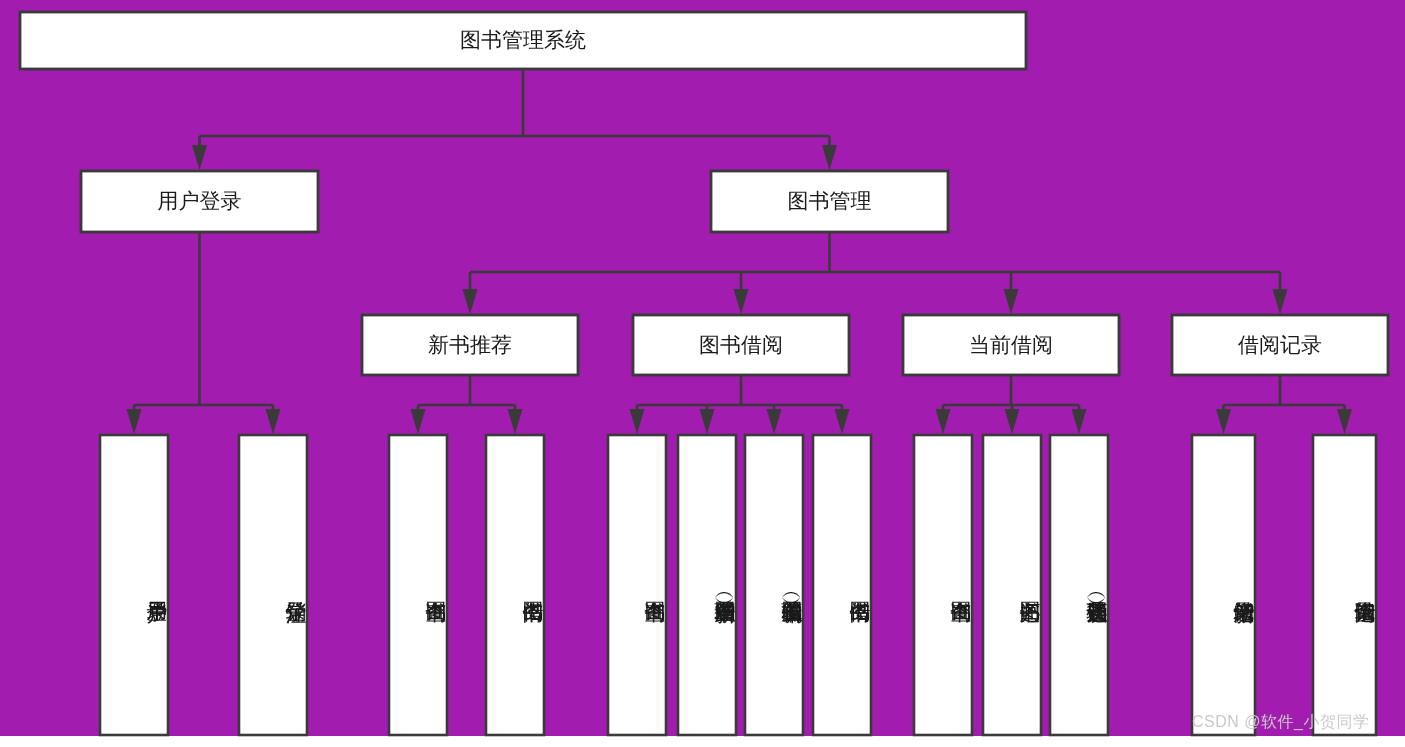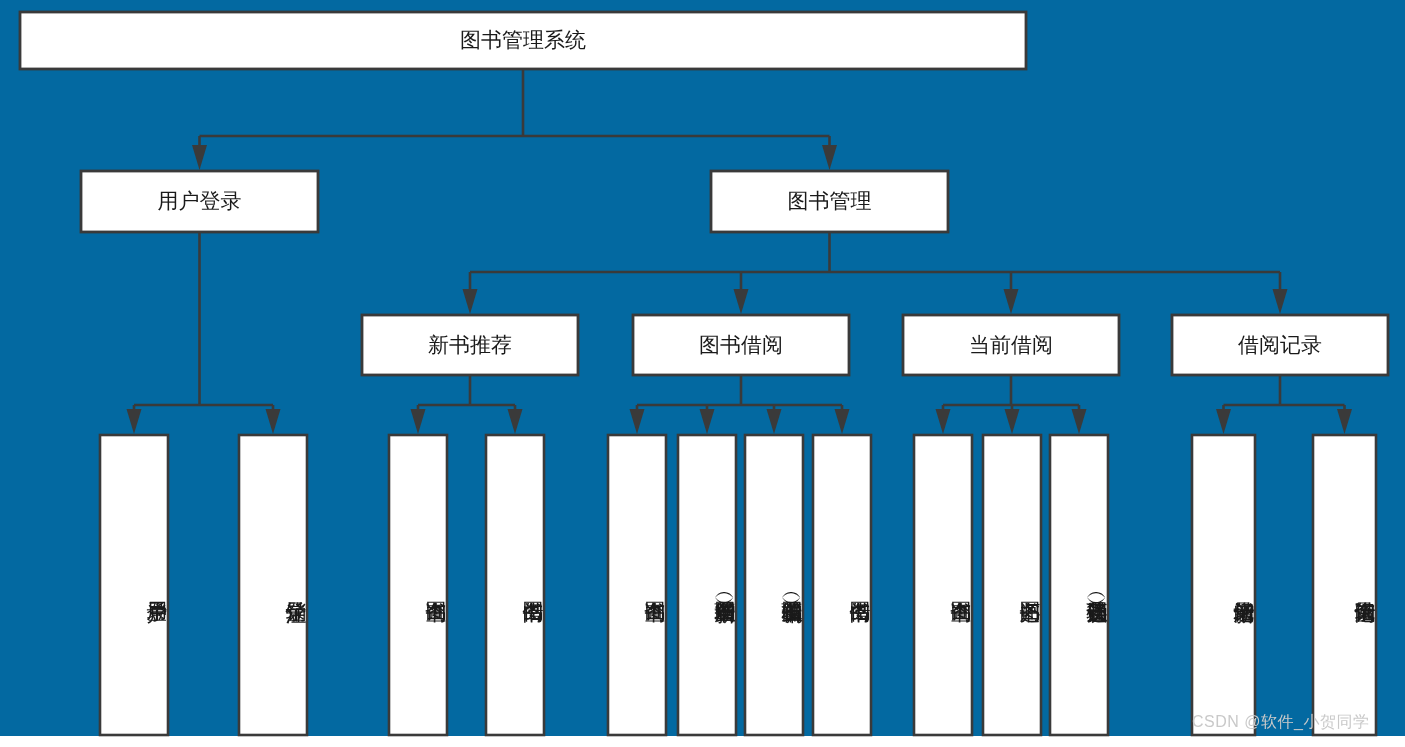--- a/index.html
+++ b/index.html
@@ -11,21 +11,21 @@
   body {
     width: 1405px;
     height: 747px;
     font-family: "Liberation Sans", "DejaVu Sans", sans-serif;
     overflow: hidden;
   }
   #diagram-root {
     position: relative;
     width: 1405px;
     height: 736px;
-    background: #0369a1;
+    background: #a21caf;
   }
   svg#tree-svg {
     position: absolute;
     left: 0;
     top: 0;
     width: 1405px;
     height: 747px;
     display: block;
   }
   .node-rect {

